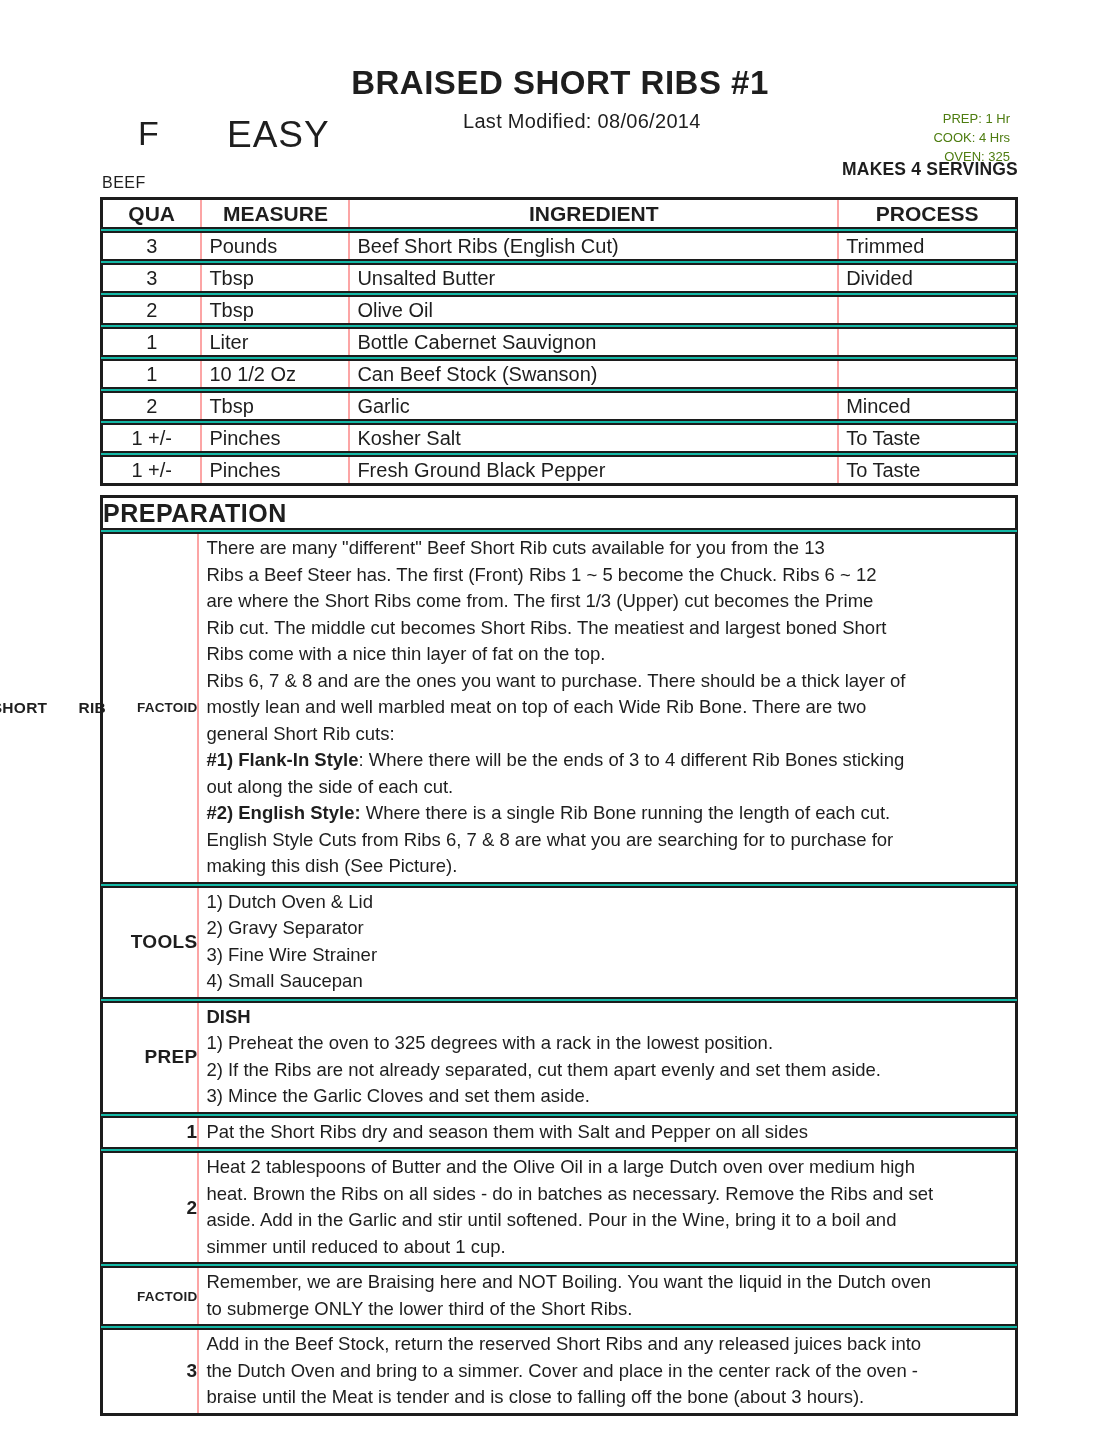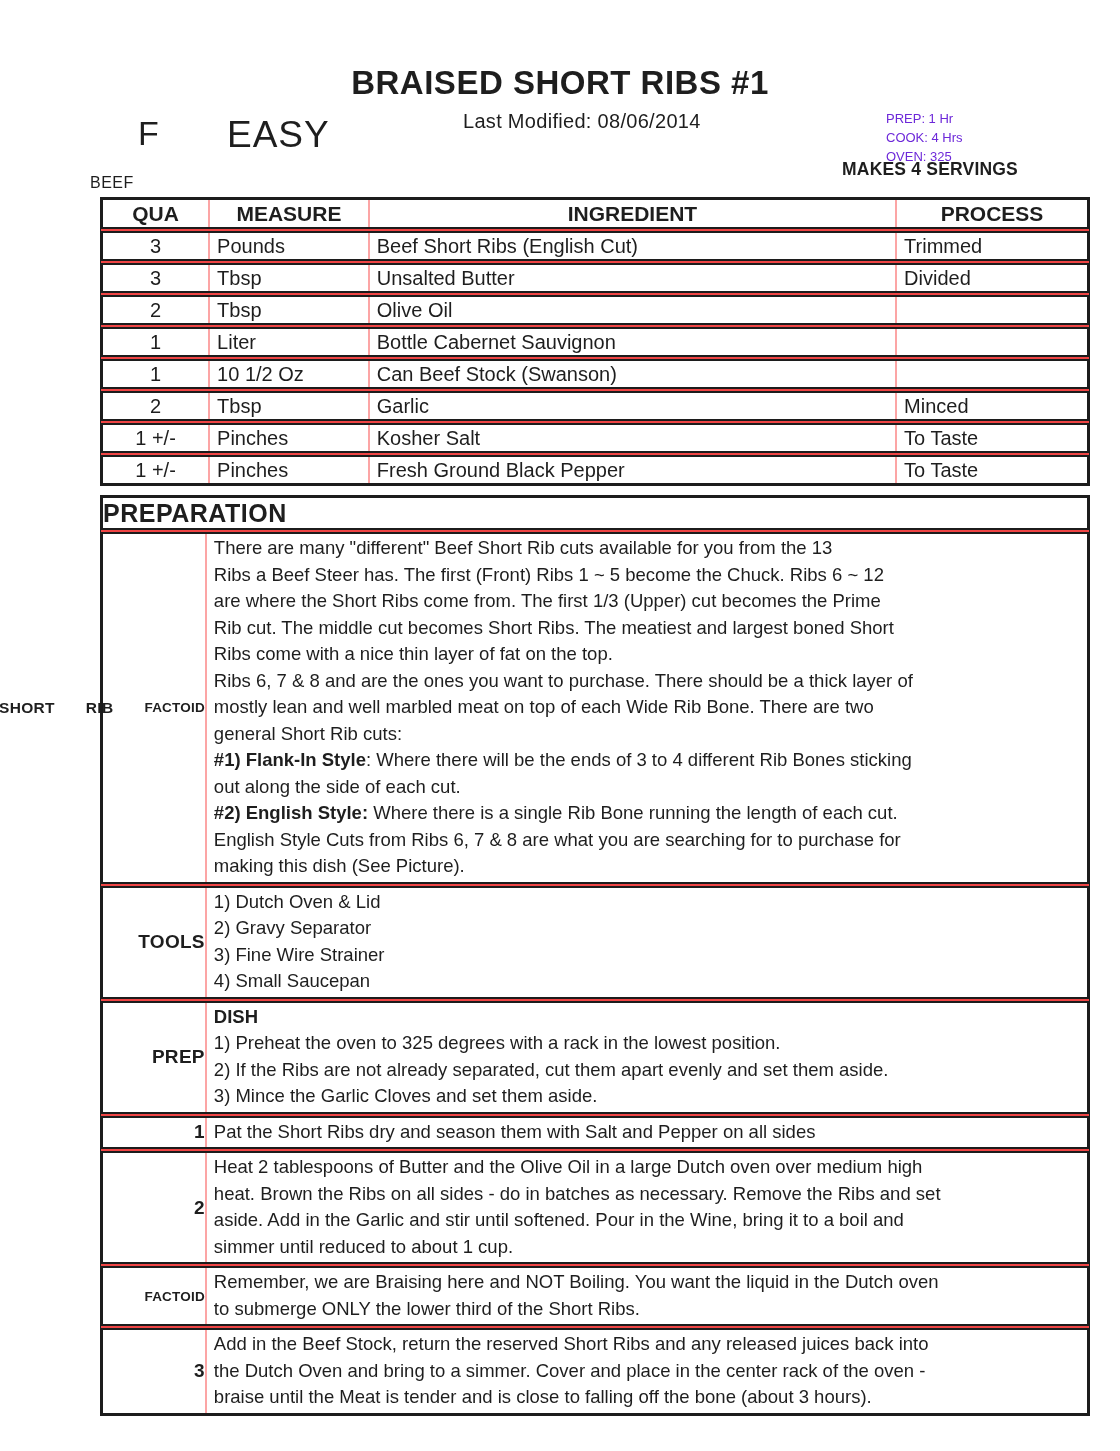--- a/index.html
+++ b/index.html
@@ -18,33 +18,33 @@
     font-size:33px; font-weight:bold; letter-spacing:0.5px;
   }
   .last-modified {
     position:absolute; top:110px; left:463px;
     font-size:20px; letter-spacing:0.3px;
   }
   .grade   { position:absolute; top:114px; left:138px; font-size:34px; }
   .difficulty { position:absolute; top:114px; left:227px; font-size:37px; letter-spacing:1px; }
   .meta-block {
     position:absolute; top:109px; left:886px; width:124px;
-    text-align:left; font-size:13px; line-height:19px; color:#6d28d9;
-  }
-  .category { position:absolute; top:174px; left:90px; font-size:16px; letter-spacing:0.5px; }
+    text-align:right; font-size:13px; line-height:19px; color:#4d7c0f;
+  }
+  .category { position:absolute; top:174px; left:102px; font-size:16px; letter-spacing:0.5px; }
   .servings {
     position:absolute; top:159px; right:102px;
     font-size:17.5px; font-weight:bold; letter-spacing:0.2px;
   }
   
   .tbl {
-    position:absolute; left:100px; width:990px;
+    position:absolute; left:100px; width:918px;
     border:1px solid #1c1c1c;
     box-sizing:border-box;
-    background:#ef4444;
+    background:#14b8a6;
   }
   .row {
     display:flex;
     border:2px solid #1c1c1c;
     margin-top:2px;
     box-sizing:border-box;
     background:#fff;
   }
   .row:first-child { margin-top:0; }
   .cell { box-sizing:border-box; min-height:100%; }

